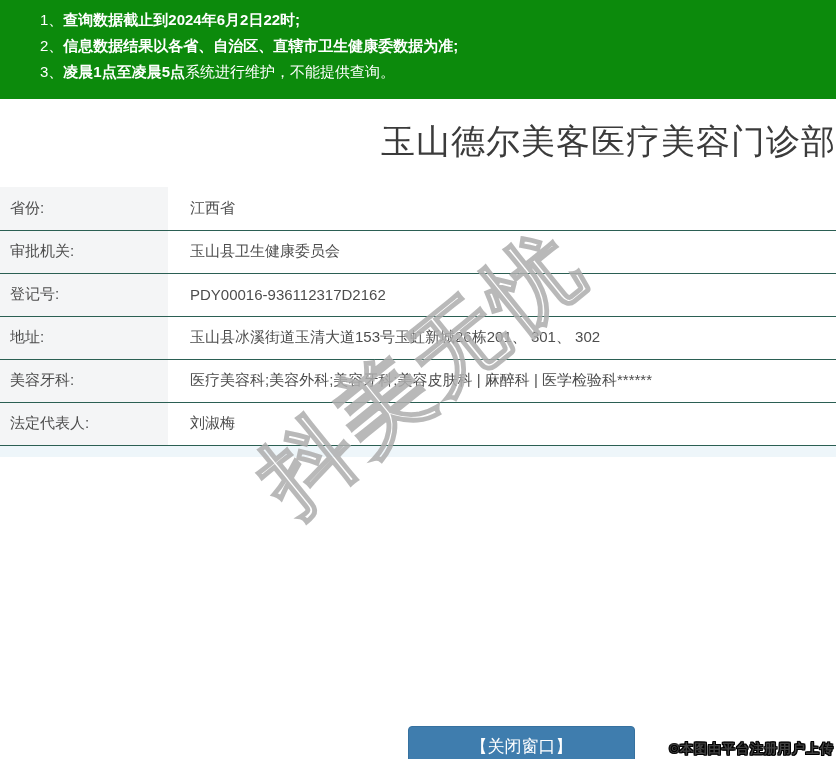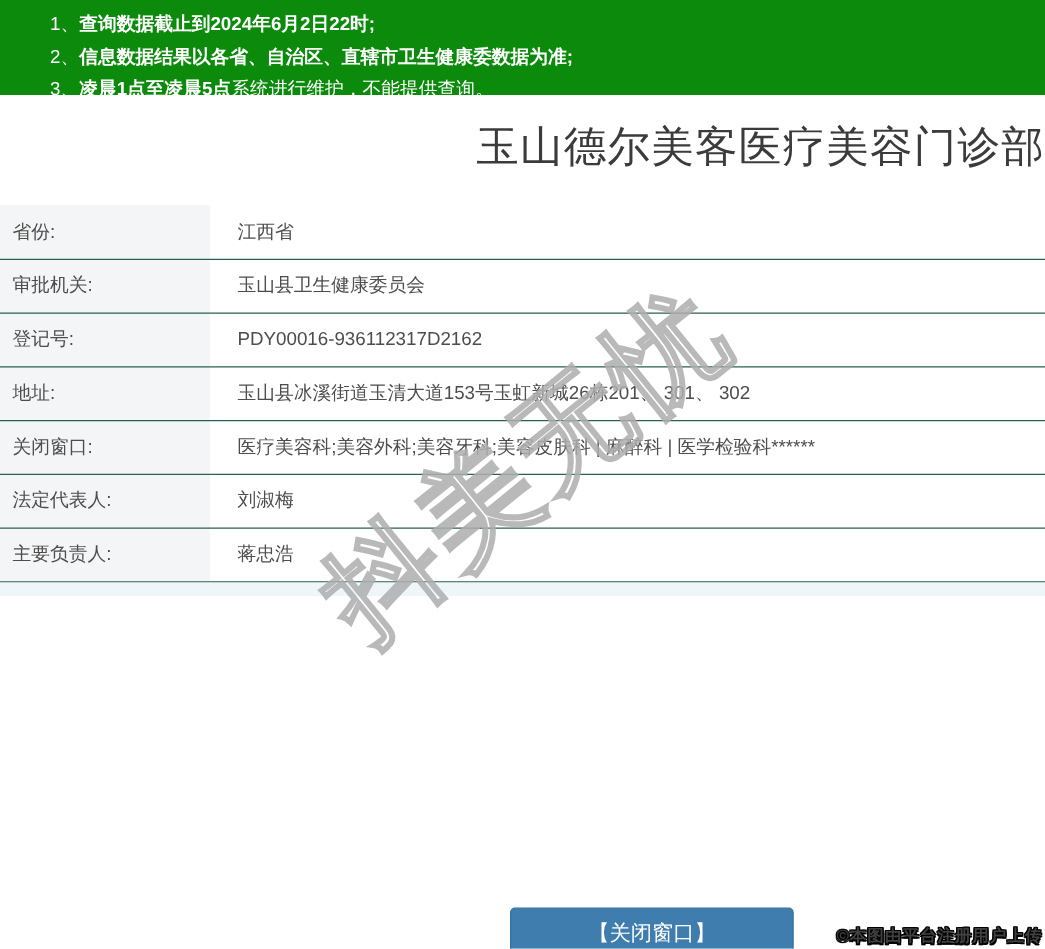--- a/index.html
+++ b/index.html
@@ -19,21 +19,21 @@
   #app{
     position:relative;
     width:836px;
     height:759px;
     overflow:hidden;
     background:#fff;
   }
   
   .notice-bar{
     width:100%;
-    height:76px;
+    height:99px;
     background:var(--header-bg);
     padding:7px 10px 0 40px;
     color:#fff;
   }
   .notice-line{
     font-size:15px;
     line-height:26px;
     white-space:nowrap;
   }
   .notice-line .num{font-weight:normal;}
@@ -163,30 +163,26 @@
       </tr>
       <tr>
         <td class="row-label">登记号:</td>
         <td class="row-value">PDY00016-936112317D2162</td>
       </tr>
       <tr>
         <td class="row-label">地址:</td>
         <td class="row-value">玉山县冰溪街道玉清大道153号玉虹新城26栋201、 301、 302</td>
       </tr>
       <tr>
-        <td class="row-label">关闭窗口:</td>
+        <td class="row-label">美容牙科:</td>
         <td class="row-value">医疗美容科;美容外科;美容牙科;美容皮肤科 | 麻醉科 | 医学检验科******</td>
       </tr>
       <tr>
         <td class="row-label">法定代表人:</td>
         <td class="row-value">刘淑梅</td>
-      </tr>
-      <tr>
-        <td class="row-label">主要负责人:</td>
-        <td class="row-value">蒋忠浩</td>
       </tr>
     </tbody>
   </table>
   <div class="table-tail"></div>
 
   <div class="watermark">抖美无忧</div>
 
   <button class="close-button">【关闭窗口】</button>
 
   <div class="credit">©本图由平台注册用户上传</div>

